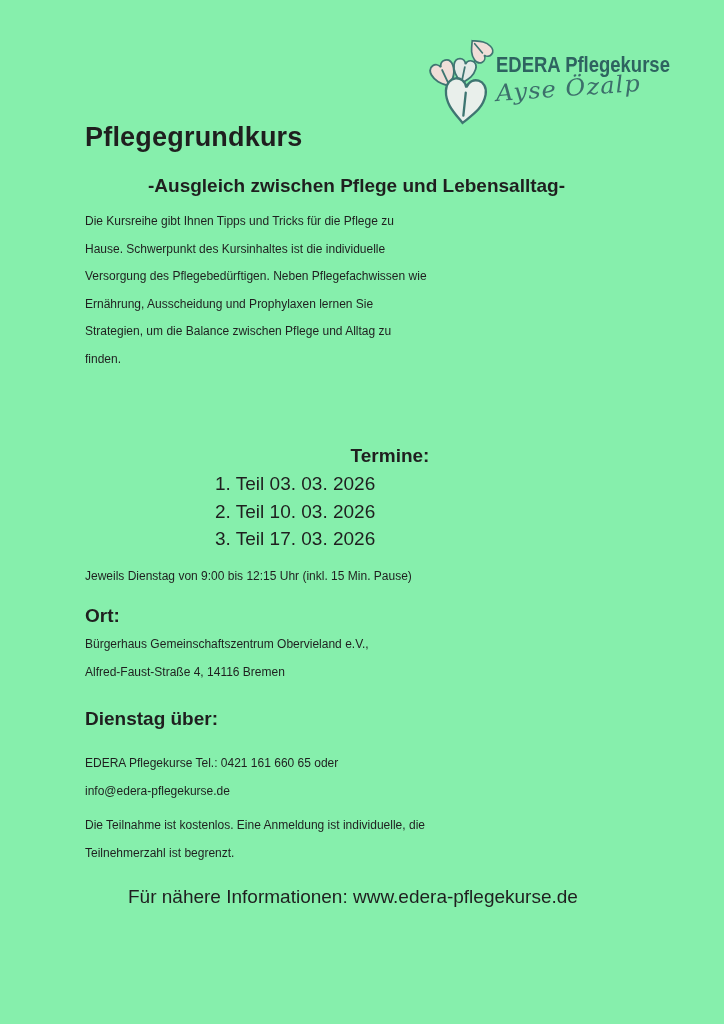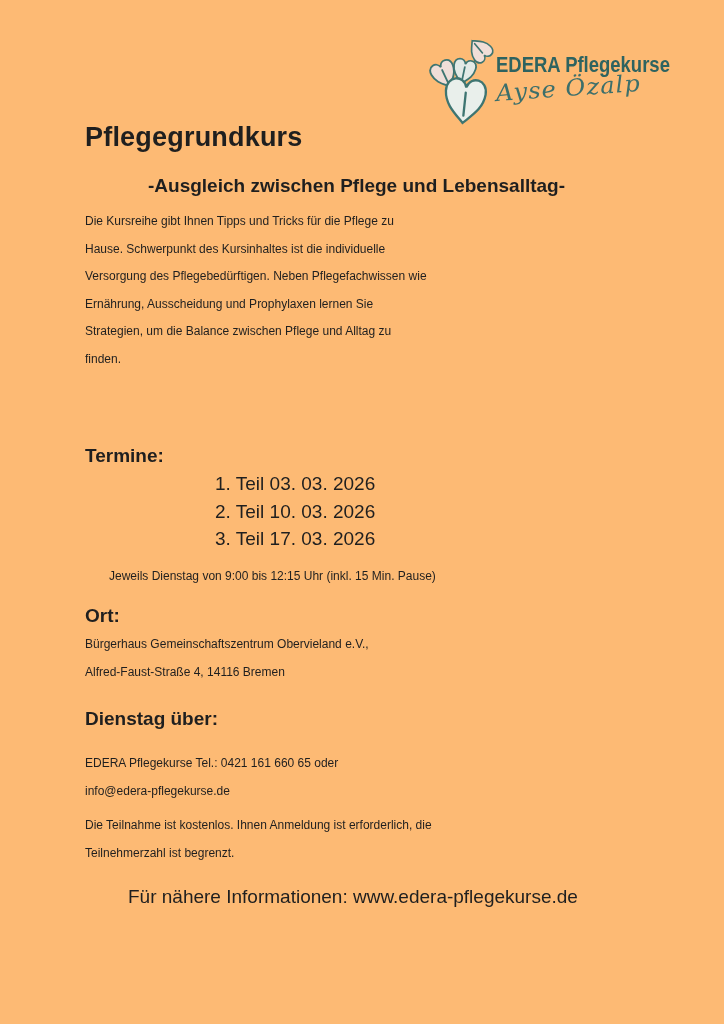--- a/index.html
+++ b/index.html
@@ -1,21 +1,21 @@
 <!DOCTYPE html>
 <html lang="de"><head>
 <meta charset="utf-8">
 <style>
   * { margin: 0; padding: 0; box-sizing: border-box; }
   html, body { background: #ffffff; }
   .page {
     position: relative;
     width: 724px;
     height: 1024px;
-    background: #fdba74;
+    background: #86efac;
     font-family: "Liberation Sans", sans-serif;
     color: #1f1f1f;
     overflow: hidden;
   }
   
   .logo { position: absolute; left: 428px; top: 36px; width: 270px; height: 90px; }
   .logo-icon { position: absolute; left: 0; top: 2px; }
   .logo-text { position: absolute; left: 68px; top: 16px; width: 200px; }
   .brand {
     font-size: 22px;
@@ -37,23 +37,23 @@
     transform-origin: left center;
     letter-spacing: 1px;
   }
   
   .abs { position: absolute; left: 85px; width: 610px; }
   .title { top: 122px; font-size: 27px; font-weight: 700; letter-spacing: 0.2px; }
   .subtitle { top: 175px; left: 148px; font-size: 19px; font-weight: 700; }
   .body-text { font-size: 12px; line-height: 27.5px; white-space: pre-line; }
   .intro { top: 208px; }
   .label { font-size: 19px; font-weight: 700; }
-  .termine-label { top: 445px; }
+  .termine-label { top: 445px; text-align: center; }
   .termine-list { top: 470px; left: 215px; font-size: 19px; line-height: 27.5px; }
-  .schedule { top: 563px; margin-left: 24px; }
+  .schedule { top: 563px; }
   .ort-label { top: 605px; }
   .ort-lines { top: 631px; }
   .anmeldung-label { top: 708px; }
   .anmeldung-lines { top: 734px; margin-top: 16px; }
   .note { top: 812px; }
   .footer-line { top: 886px; left: 128px; font-size: 19px; }
 </style>
 </head>
 <body>
 
@@ -104,18 +104,18 @@
   <p class="abs body-text schedule">Jeweils Dienstag von 9:00 bis 12:15 Uhr (inkl. 15 Min. Pause)</p>
 
   <div class="abs label ort-label">Ort:</div>
   <p class="abs body-text ort-lines">Bürgerhaus Gemeinschaftszentrum Obervieland e.V.,
 Alfred-Faust-Straße 4, 14116 Bremen</p>
 
   <div class="abs label anmeldung-label">Dienstag über:</div>
   <p class="abs body-text anmeldung-lines">EDERA Pflegekurse Tel.: 0421 161 660 65 oder
 info@edera-pflegekurse.de</p>
 
-  <p class="abs body-text note">Die Teilnahme ist kostenlos. Ihnen Anmeldung ist erforderlich, die
+  <p class="abs body-text note">Die Teilnahme ist kostenlos. Eine Anmeldung ist individuelle, die
 Teilnehmerzahl ist begrenzt.</p>
 
   <p class="abs footer-line">Für nähere Informationen: www.edera-pflegekurse.de</p>
 
 </div>
 
 </body></html>

